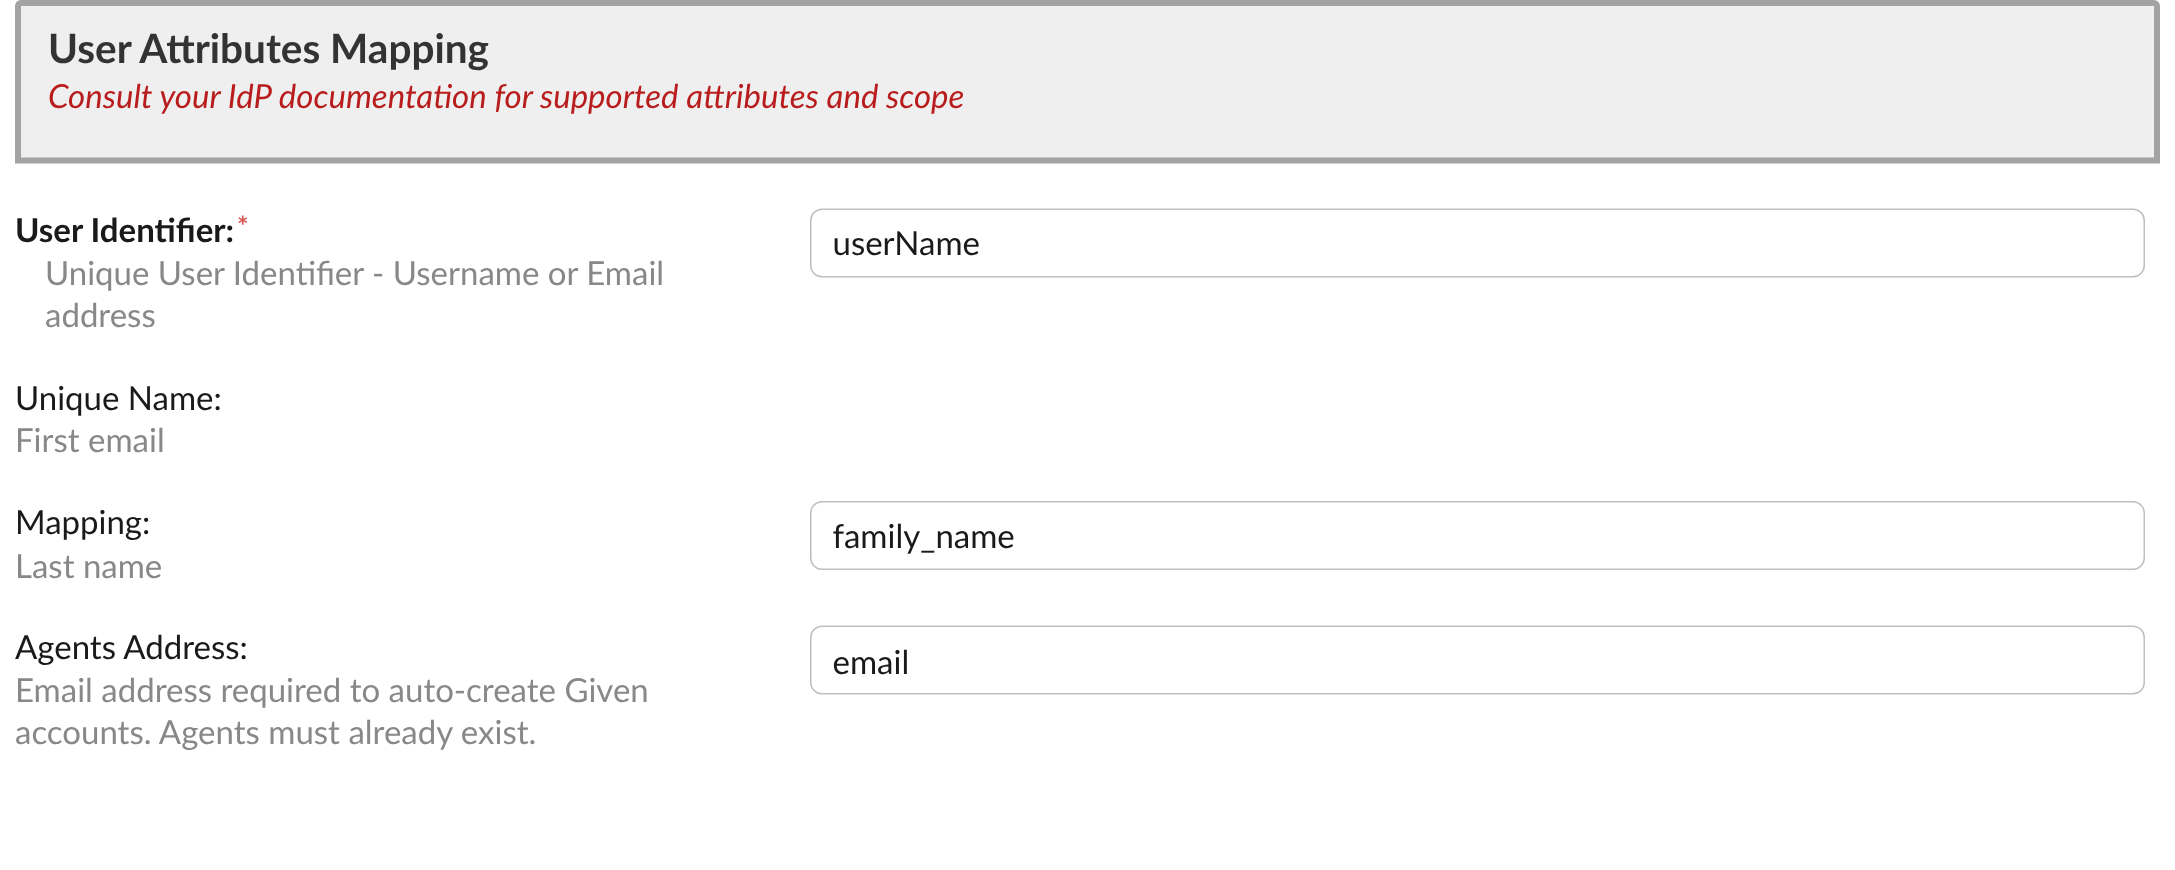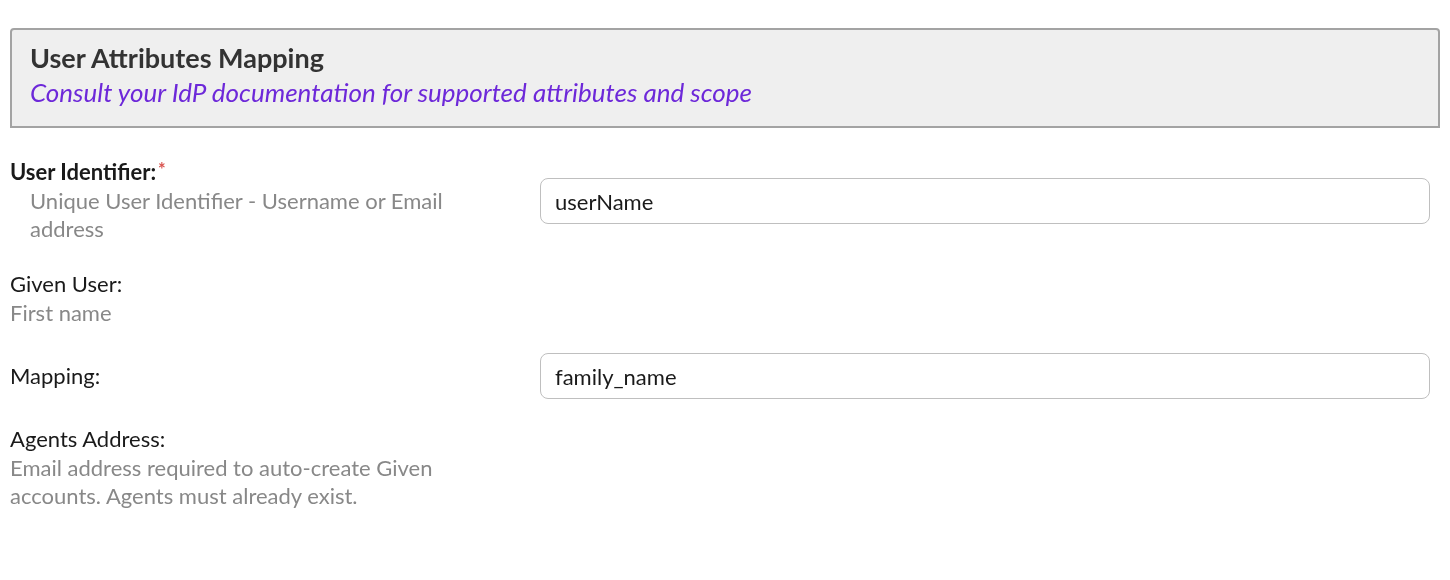--- a/index.html
+++ b/index.html
@@ -9,44 +9,44 @@
     }
     body {
       font-family: 'Lato', 'Helvetica Neue', Helvetica, Arial, sans-serif;
       background: #ffffff;
       width: 1450px;
       height: 580px;
       overflow: hidden;
     }
     .panel-header {
       background: #efefef;
-      border: 2px solid #a3a3a3;
+      border: 4px solid #a3a3a3;
       border-radius: 4px 4px 0 0;
-      padding: 12px 18px 16px 18px;
-      margin: 28px 10px 0 10px;
+      padding: 12px 18px 26px 18px;
+      margin: 0 10px 0 10px;
     }
     .panel-title {
       font-size: 27px;
       font-weight: 700;
       color: #333333;
       line-height: 1.2;
     }
     .panel-subtitle {
-      font-size: 26px;
+      font-size: 22px;
       font-style: italic;
-      color: #6d28d9;
+      color: #b91c1c;
       line-height: 1.3;
       margin-top: 2px;
     }
     .form-body {
       padding: 30px 10px 0 10px;
     }
     .form-row {
       display: flex;
-      align-items: center;
+      align-items: flex-start;
       margin-bottom: 26px;
     }
     .label-col {
       width: 505px;
       padding-right: 20px;
     }
     .field-label {
       font-size: 22px;
       color: #1a1a1a;
       line-height: 1.3;
@@ -105,34 +105,38 @@
       </div>
       <div class="field-hint bold">Unique User Identifier - Username or Email address</div>
     </div>
     <div class="input-col">
       <input type="text" class="text-input" value="userName" style="">
     </div>
   </div>
 
   <div class="form-row">
     <div class="label-col">
-      <div class="field-label">Given User:</div>
-      <div class="field-hint">First name</div>
+      <div class="field-label">Unique Name:</div>
+      <div class="field-hint">First email</div>
     </div>
   </div>
 
   <div class="form-row">
     <div class="label-col">
       <div class="field-label">Mapping:</div>
+      <div class="field-hint">Last name</div>
     </div>
     <div class="input-col">
       <input type="text" class="text-input" value="family_name" style="">
     </div>
   </div>
 
   <div class="form-row">
     <div class="label-col">
       <div class="field-label">Agents Address:</div>
       <div class="field-hint">Email address required to auto-create Given accounts. Agents must already exist.</div>
     </div>
+    <div class="input-col">
+      <input type="text" class="text-input" value="email" style="">
+    </div>
   </div>
 
 </div>
 
 </body></html>

